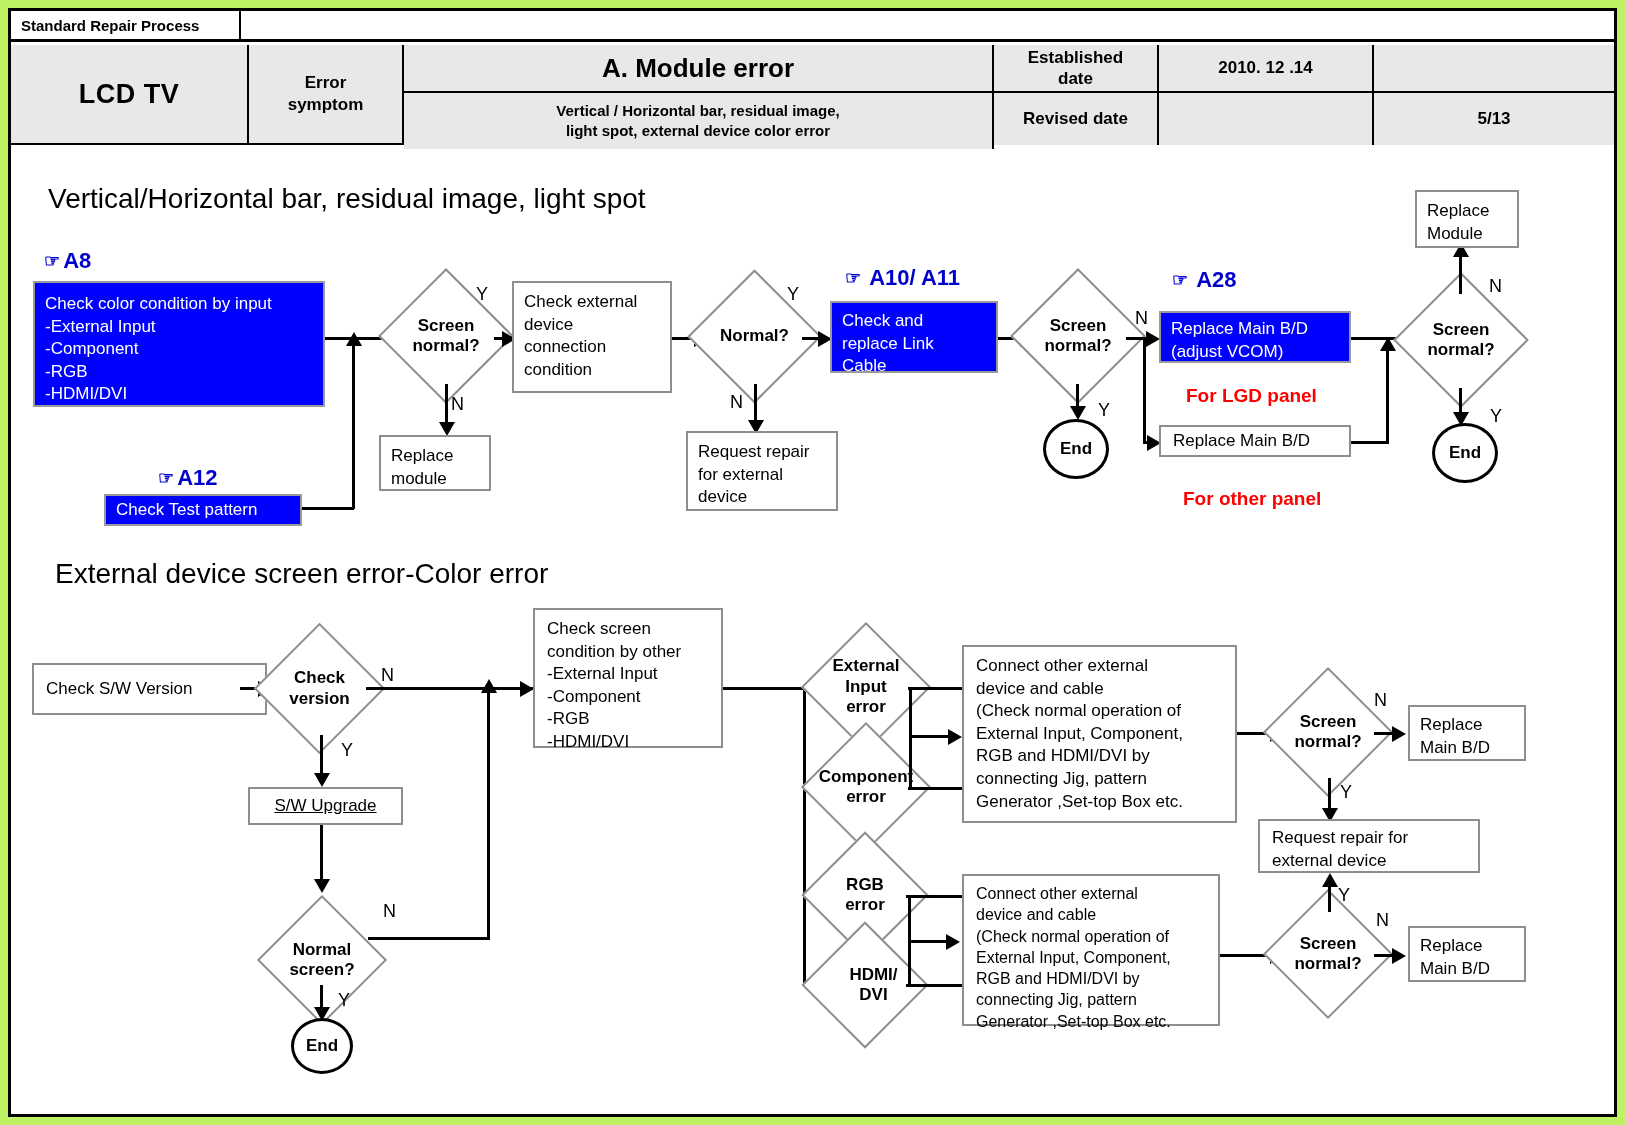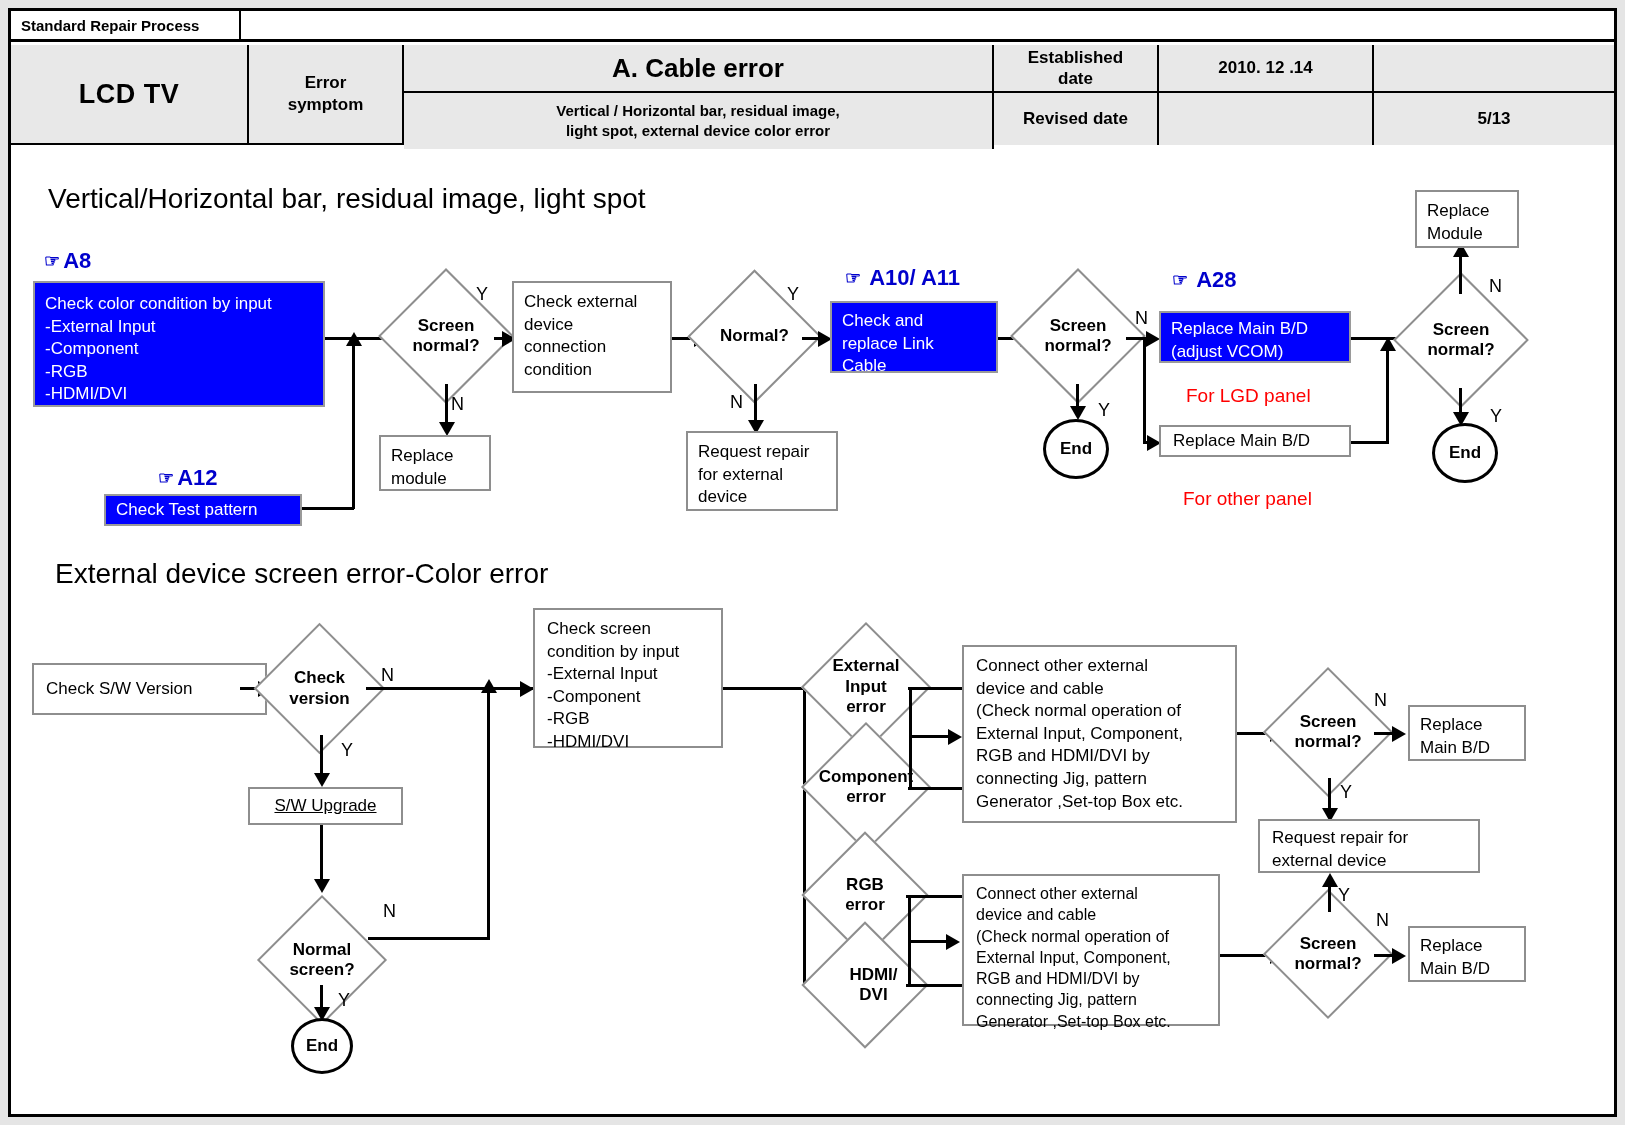--- a/index.html
+++ b/index.html
@@ -5,21 +5,21 @@
   * { box-sizing: border-box; }
   html, body {
     margin: 0; padding: 0;
     background: #ffffff;
     font-family: "Liberation Sans", sans-serif;
   }
   #page {
     position: relative;
     width: 1625px;
     height: 1125px;
-    background: #e5e5e5;
+    background: #bef264;
     overflow: hidden;
   }
 
   
   .outer-frame {
     position: absolute;
     left: 8px; top: 8px;
     width: 1609px; height: 1109px;
     border: 3px solid #000;
     background: #fff;
@@ -143,21 +143,21 @@
     display: flex;
     align-items: center;
     gap: 3px;
   }
   .reftag .hand { font-size: 18px; line-height: 1; }
 
   
   .rednote {
     position: absolute;
     color: #ff0000;
-    font-weight: normal;
+    font-weight: bold;
     font-size: 19px;
     white-space: nowrap;
   }
 
   
   .elabel {
     position: absolute;
     font-size: 18px;
     color: #000;
     white-space: nowrap;
@@ -187,21 +187,21 @@
   <div class="outer-frame"></div>
 
   <div class="hdr-title-row">
     <div class="hdr-title-cell">Standard Repair Process</div>
   </div>
 
   <div class="hdr-grid">
     <div class="hcell" id="h-model">LCD  TV</div>
     <div class="hcell" id="h-errsym" style="white-space:pre-line;">Error
 symptom</div>
-    <div class="hcell" id="h-videoerr">A. Cable error</div>
+    <div class="hcell" id="h-videoerr">A. Module error</div>
     <div class="hcell nobb" id="h-symdesc" style="white-space:pre-line;">Vertical / Horizontal bar, residual image,
 light spot, external device color error</div>
     <div class="hcell" id="h-estlbl" style="white-space:pre-line;">Established
 date</div>
     <div class="hcell" id="h-estval">2010. 12 .14</div>
     <div class="hcell" id="h-blank1"></div>
     <div class="hcell nobb" id="h-revlbl">Revised date</div>
     <div class="hcell nobb" id="h-revval"></div>
     <div class="hcell nobb" id="h-page">5/13</div>
   </div>
@@ -388,21 +388,21 @@
   <div class="arrow up" style="left:481px; top:679px;"></div>
 
   <div class="hline" style="left:487px; top:687px; width:46px;"></div>
   <div class="arrow right" style="left:520px; top:681px;"></div>
 
   <div class="vline" style="left:320px; top:985px; height:28px;"></div>
   <div class="arrow down" style="left:314px; top:1007px;"></div>
   <div class="terminator" style="left:291px; top:1018px; width:62px; height:56px;">End</div>
 
   <div class="box" style="left:533px; top:608px; width:190px; height:140px; padding:8px 12px;">Check screen
-condition by input
+condition by other
 -External Input
 -Component
 -RGB
 -HDMI/DVI</div>
 
   <div class="hline" style="left:723px; top:687px; width:82px;"></div>
   <div class="vline" style="left:803px; top:687px; height:300px;"></div>
 
   <div class="hline" style="left:803px; top:687px; width:22px;"></div>
   <div class="arrow right" style="left:818px; top:681px;"></div>

